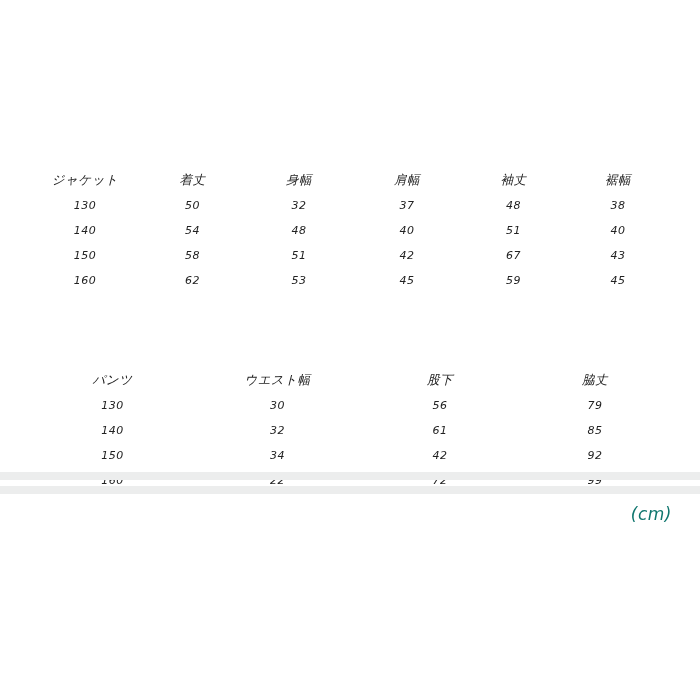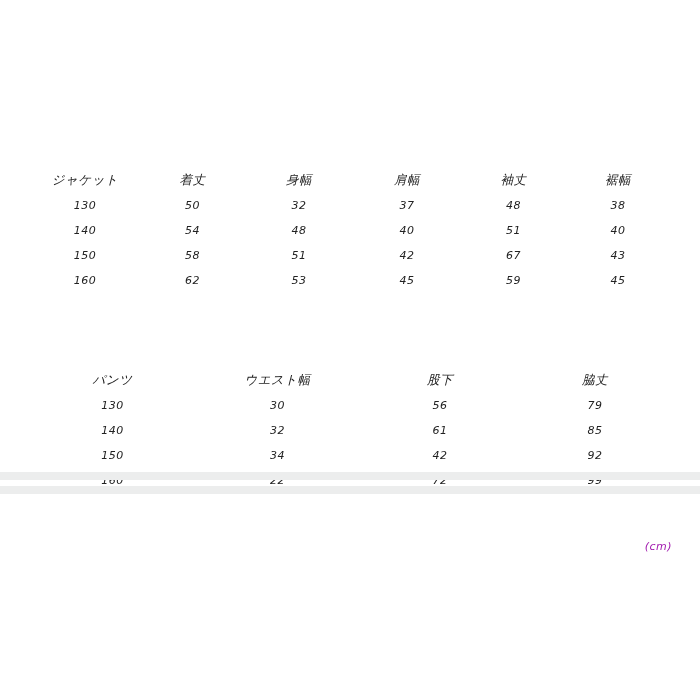--- a/index.html
+++ b/index.html
@@ -92,23 +92,23 @@
   }
   #band-bottom {
     top: 486px;
     height: 8px;
   }
 
   
   #unit-note {
     position: absolute;
     right: 28px;
-    top: 540px;
-    font-size: 11px;
-    color: #a21caf;
+    top: 504px;
+    font-size: 17px;
+    color: #0f766e;
     letter-spacing: 0.5px;
   }
 </style>
 </head>
 <body>
 
 <div class="page">
 
   <table id="jacket-table" class="size-table">
     <thead>

